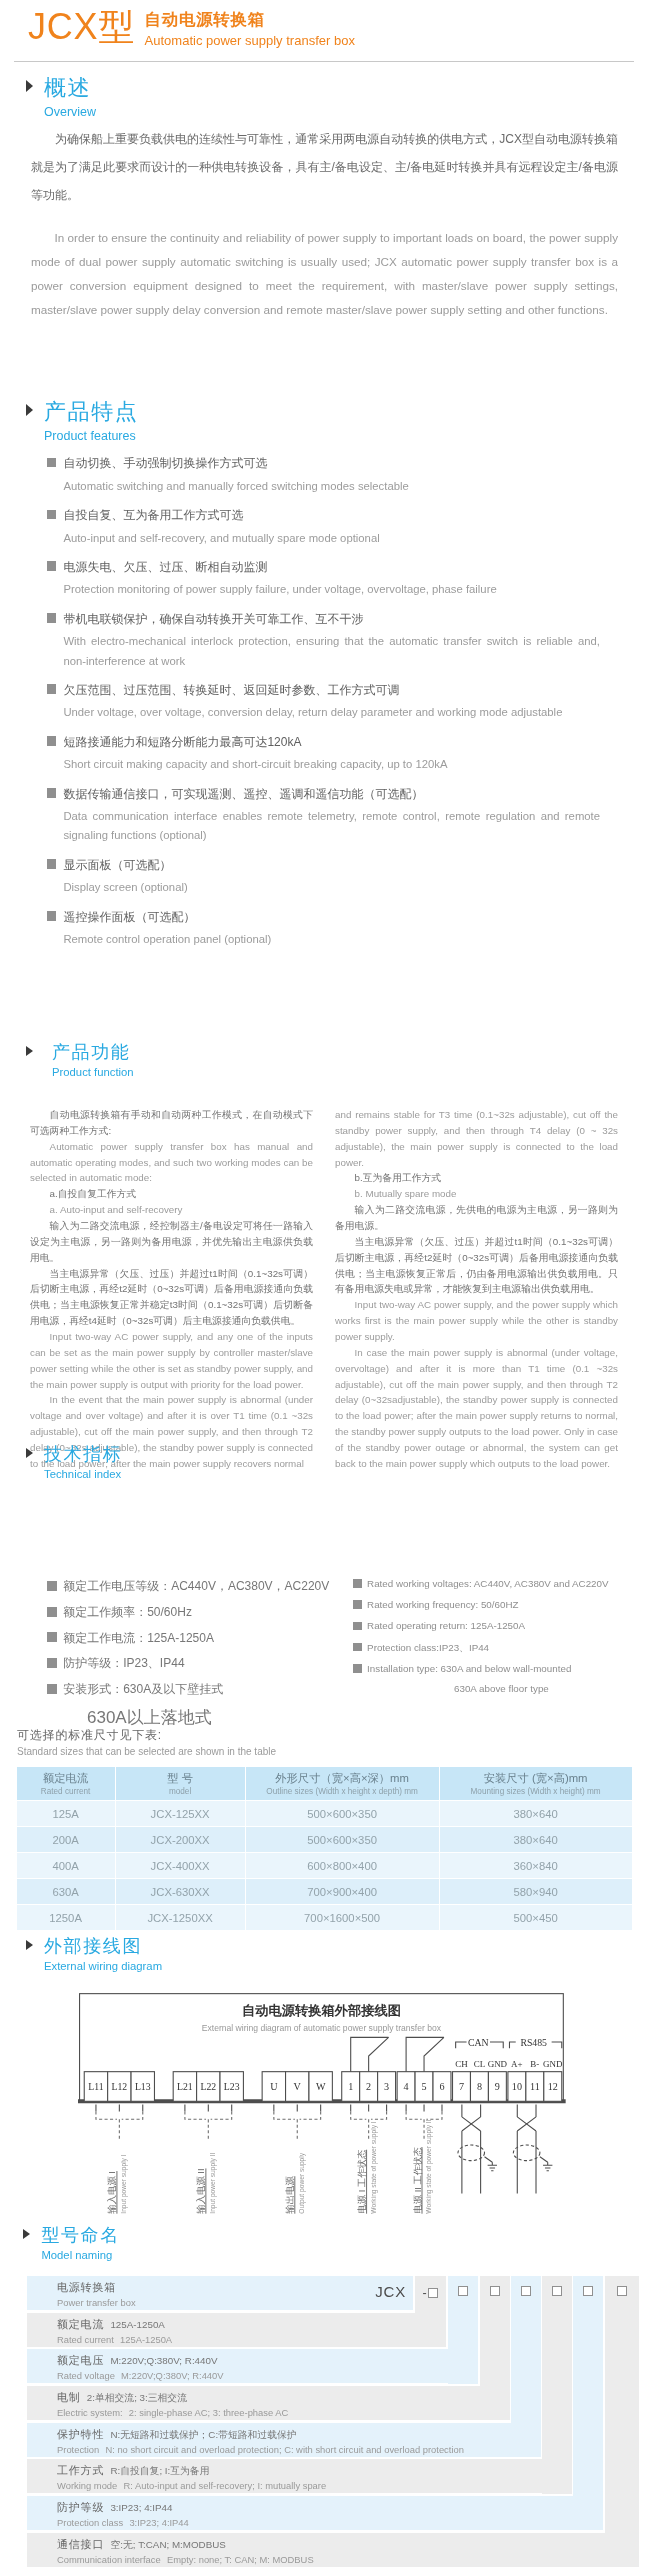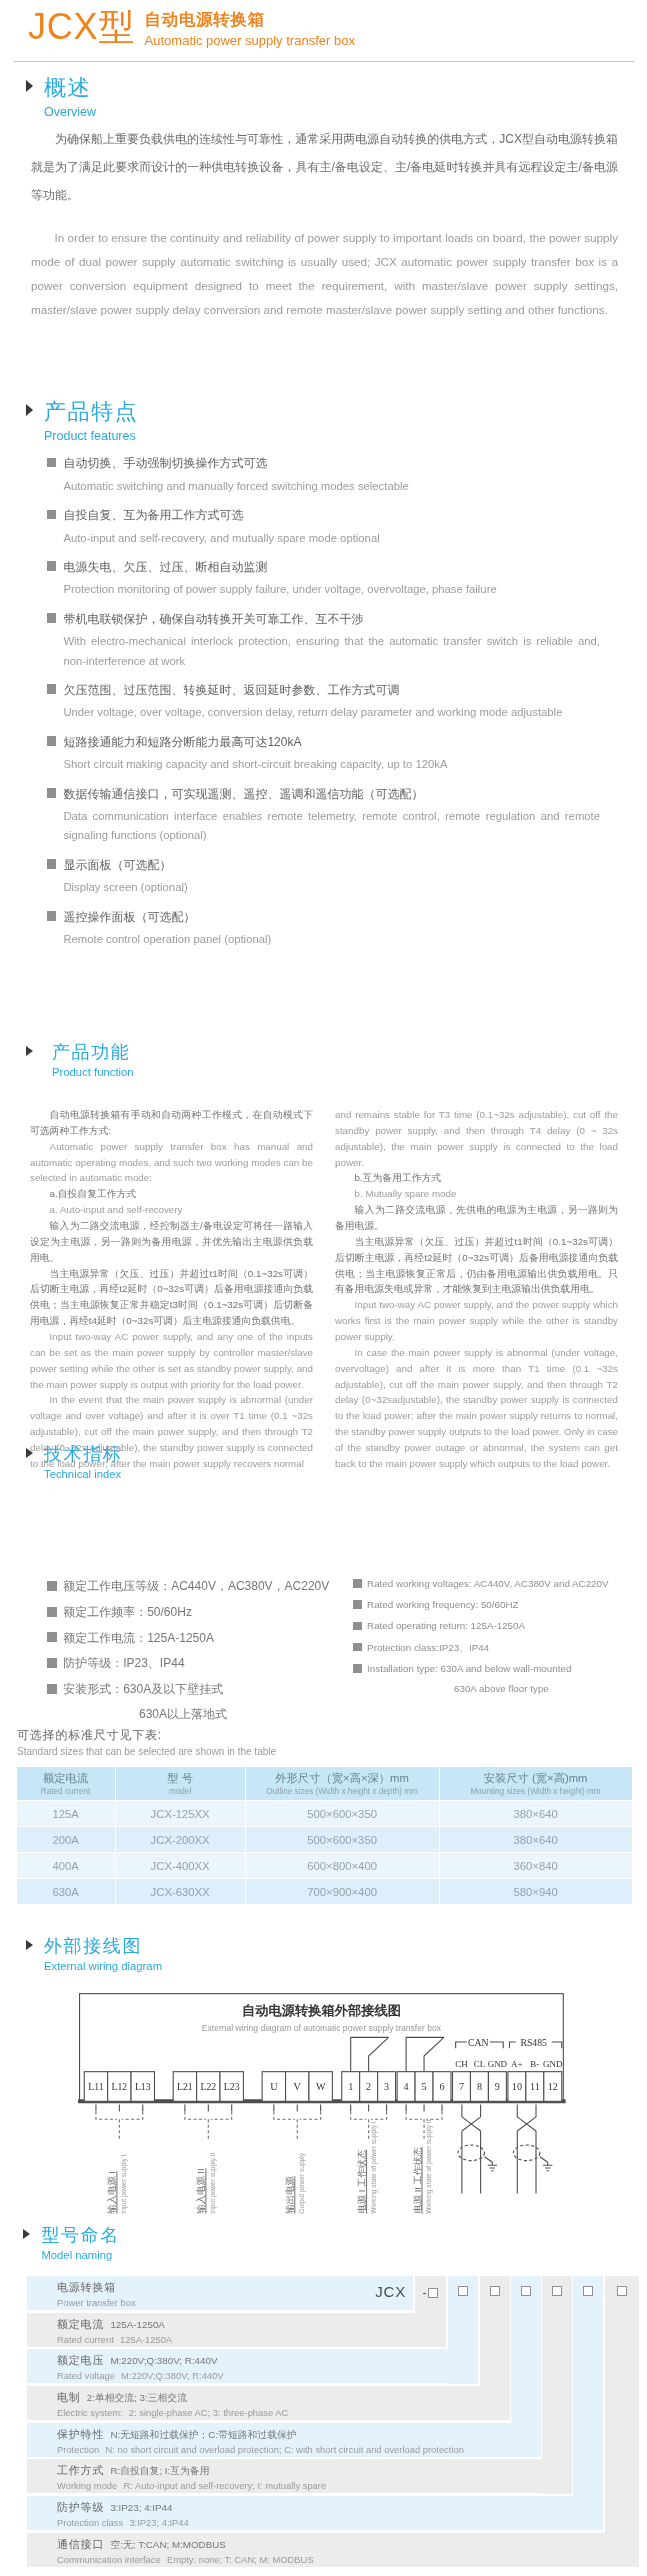--- a/index.html
+++ b/index.html
@@ -46,21 +46,21 @@
   .p-sub-en { color:#9c9c9c; line-height:1.62; text-indent:2em; }
 
   
   .tech { position:absolute; top:1577px; left:47px; width:585px; display:flex; }
   .tech-l { width:306px; }
   .tech-r { width:279px; }
   .tech-item-zh { font-size:12px; color:#777; margin-bottom:7.8px; line-height:1.5; }
   .tech-item-en { font-size:9.8px; color:#8f8f8f; margin-bottom:7px; line-height:1.45; }
   .sq2 { display:inline-block; width:10px; height:10px; background:#8f8f8f; margin-right:6.2px; vertical-align:-0.8px; }
   .sq3 { display:inline-block; width:8.6px; height:8.6px; background:#8f8f8f; margin-right:5.5px; vertical-align:-0.8px; }
-  .tech-line2-zh { margin-left:92px; font-size:12px; color:#777; margin-bottom:7.8px; }
+  .tech-line2-zh { margin-left:40px; font-size:17px; color:#777; margin-bottom:7.8px; }
   .tech-line2-en { margin-left:101px; font-size:9.8px; color:#8f8f8f; margin-bottom:7px; }
 
   
   .note-zh { position:absolute; top:1727px; left:17px; font-size:12px; color:#666; letter-spacing:0.8px; }
   .note-en { position:absolute; top:1746px; left:17px; font-size:10px; color:#9b9b9b; }
   table.tbl { position:absolute; top:1766px; left:15.6px; border-collapse:separate; border-spacing:1.6px; }
   .tbl th { background:#c7e6f7; font-weight:400; padding:3.9px 3.1px; }
   .tbl .th-zh { font-size:11.3px; color:#69808d; }
   .tbl .th-en { font-size:8.2px; color:#8ea1ab; margin-top:1.6px; }
   .tbl td { font-size:11.3px; color:#93a3ab; text-align:center; height:25px; }
@@ -252,20 +252,26 @@
         <td>400A</td>
           <td>JCX-400XX</td>
           <td>600×800×400</td>
           <td>360×840</td>
       </tr>
       <tr class="r-even">
         <td>630A</td>
           <td>JCX-630XX</td>
           <td>700×900×400</td>
           <td>580×940</td>
+      </tr>
+      <tr class="r-odd">
+        <td>1250A</td>
+          <td>JCX-1250XX</td>
+          <td>700×1600×500</td>
+          <td>500×450</td>
       </tr>
     </tbody>
   </table>
 
   <div class="sec" style="top:1934px; left:26px;">
     <div class="tri small"></div>
     <div class="sec-text">
       <div class="sec-zh small">外部接线图</div>
       <div class="sec-en small">External wiring diagram</div>
     </div>

